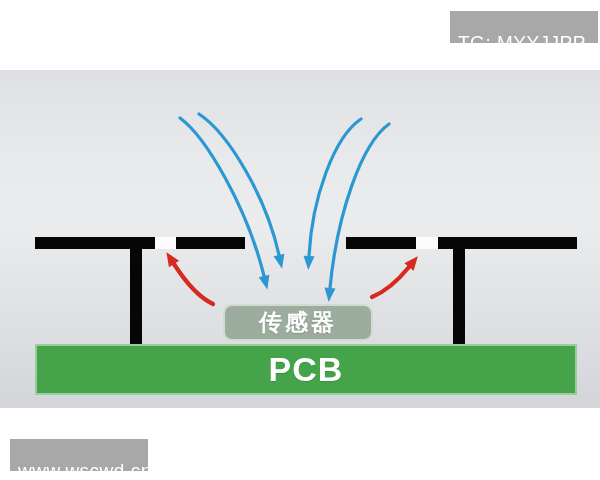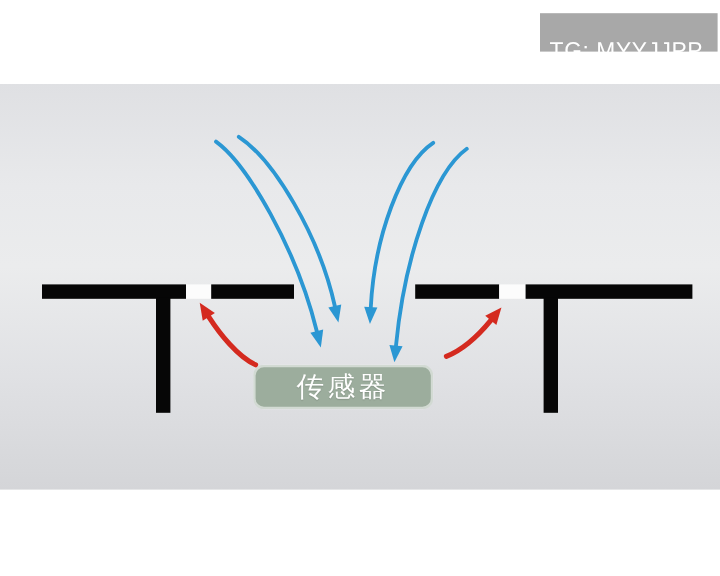--- a/index.html
+++ b/index.html
@@ -49,29 +49,29 @@
     color: #ffffff;
     font-size: 34px;
     font-weight: bold;
     letter-spacing: 1px;
     text-shadow: 0 1px 1px rgba(0,0,0,0.12);
   }
 
   
   .sensor {
     position: absolute;
-    left: 211px; top: 234px;
+    left: 223px; top: 234px;
     width: 150px; height: 37px;
     background: #9cad9d;
     border: 2px solid rgba(255,255,255,0.55);
     border-radius: 9px;
     display: flex; align-items: center; justify-content: center;
     color: #ffffff;
     font-size: 23px;
-    font-weight: normal;
+    font-weight: bold;
     letter-spacing: 3px;
     text-shadow: 0 1px 1px rgba(0,0,0,0.15);
   }
 
   
   .plate { position: absolute; background: #060606; }
   .vent  { position: absolute; background: #fcfcfc; }
 
   .plate-l-outer { left: 35px;  top: 167px; width: 120px; height: 12px; }
   .vent-left     { left: 155px; top: 167px; width: 21px;  height: 12px; }
@@ -100,20 +100,23 @@
 
     <div class="plate plate-l-outer"></div>
     <div class="vent vent-left"></div>
     <div class="plate plate-l-inner"></div>
     <div class="plate plate-r-inner"></div>
     <div class="vent vent-right"></div>
     <div class="plate plate-r-outer"></div>
     <div class="plate leg-left"></div>
     <div class="plate leg-right"></div>
 
+    <div class="pcb">
+      <span>PCB</span>
+    </div>
 
     <div class="sensor">
       <span>传感器</span>
     </div>
 
     <svg class="arrows-svg" viewBox="0 70 600 338">
       <defs>
         <marker id="blueHead" markerUnits="userSpaceOnUse" markerWidth="18" markerHeight="18" refX="2" refY="9" orient="auto">
           <path d="M2,3.5 L16,9 L2,14.5 Z" fill="#2b97d3"></path>
         </marker>
@@ -125,14 +128,15 @@
       <path d="M 180 118 C 206 137 247 207 264 276" fill="none" stroke="#2b97d3" stroke-width="3.2" stroke-linecap="round" marker-end="url(#blueHead)"></path>
       <path d="M 199 114 C 228 133 266 196 279 255" fill="none" stroke="#2b97d3" stroke-width="3.2" stroke-linecap="round" marker-end="url(#blueHead)"></path>
       <path d="M 361 119 C 334 137 312 198 309 256" fill="none" stroke="#2b97d3" stroke-width="3.2" stroke-linecap="round" marker-end="url(#blueHead)"></path>
       <path d="M 389 124 C 361 144 337 215 330 288" fill="none" stroke="#2b97d3" stroke-width="3.2" stroke-linecap="round" marker-end="url(#blueHead)"></path>
 
       <path d="M 213 304 C 198 297 183 278 174 264" fill="none" stroke="#d42a1f" stroke-width="4.2" stroke-linecap="round" marker-end="url(#redHead)"></path>
       <path d="M 372 297 C 387 291 400 278 409 267" fill="none" stroke="#d42a1f" stroke-width="4.2" stroke-linecap="round" marker-end="url(#redHead)"></path>
     </svg>
   </div>
 
+  <div class="wm-badge wm-bottom">www.wscwd.cn</div>
 
 </div>
 
 </body></html>

